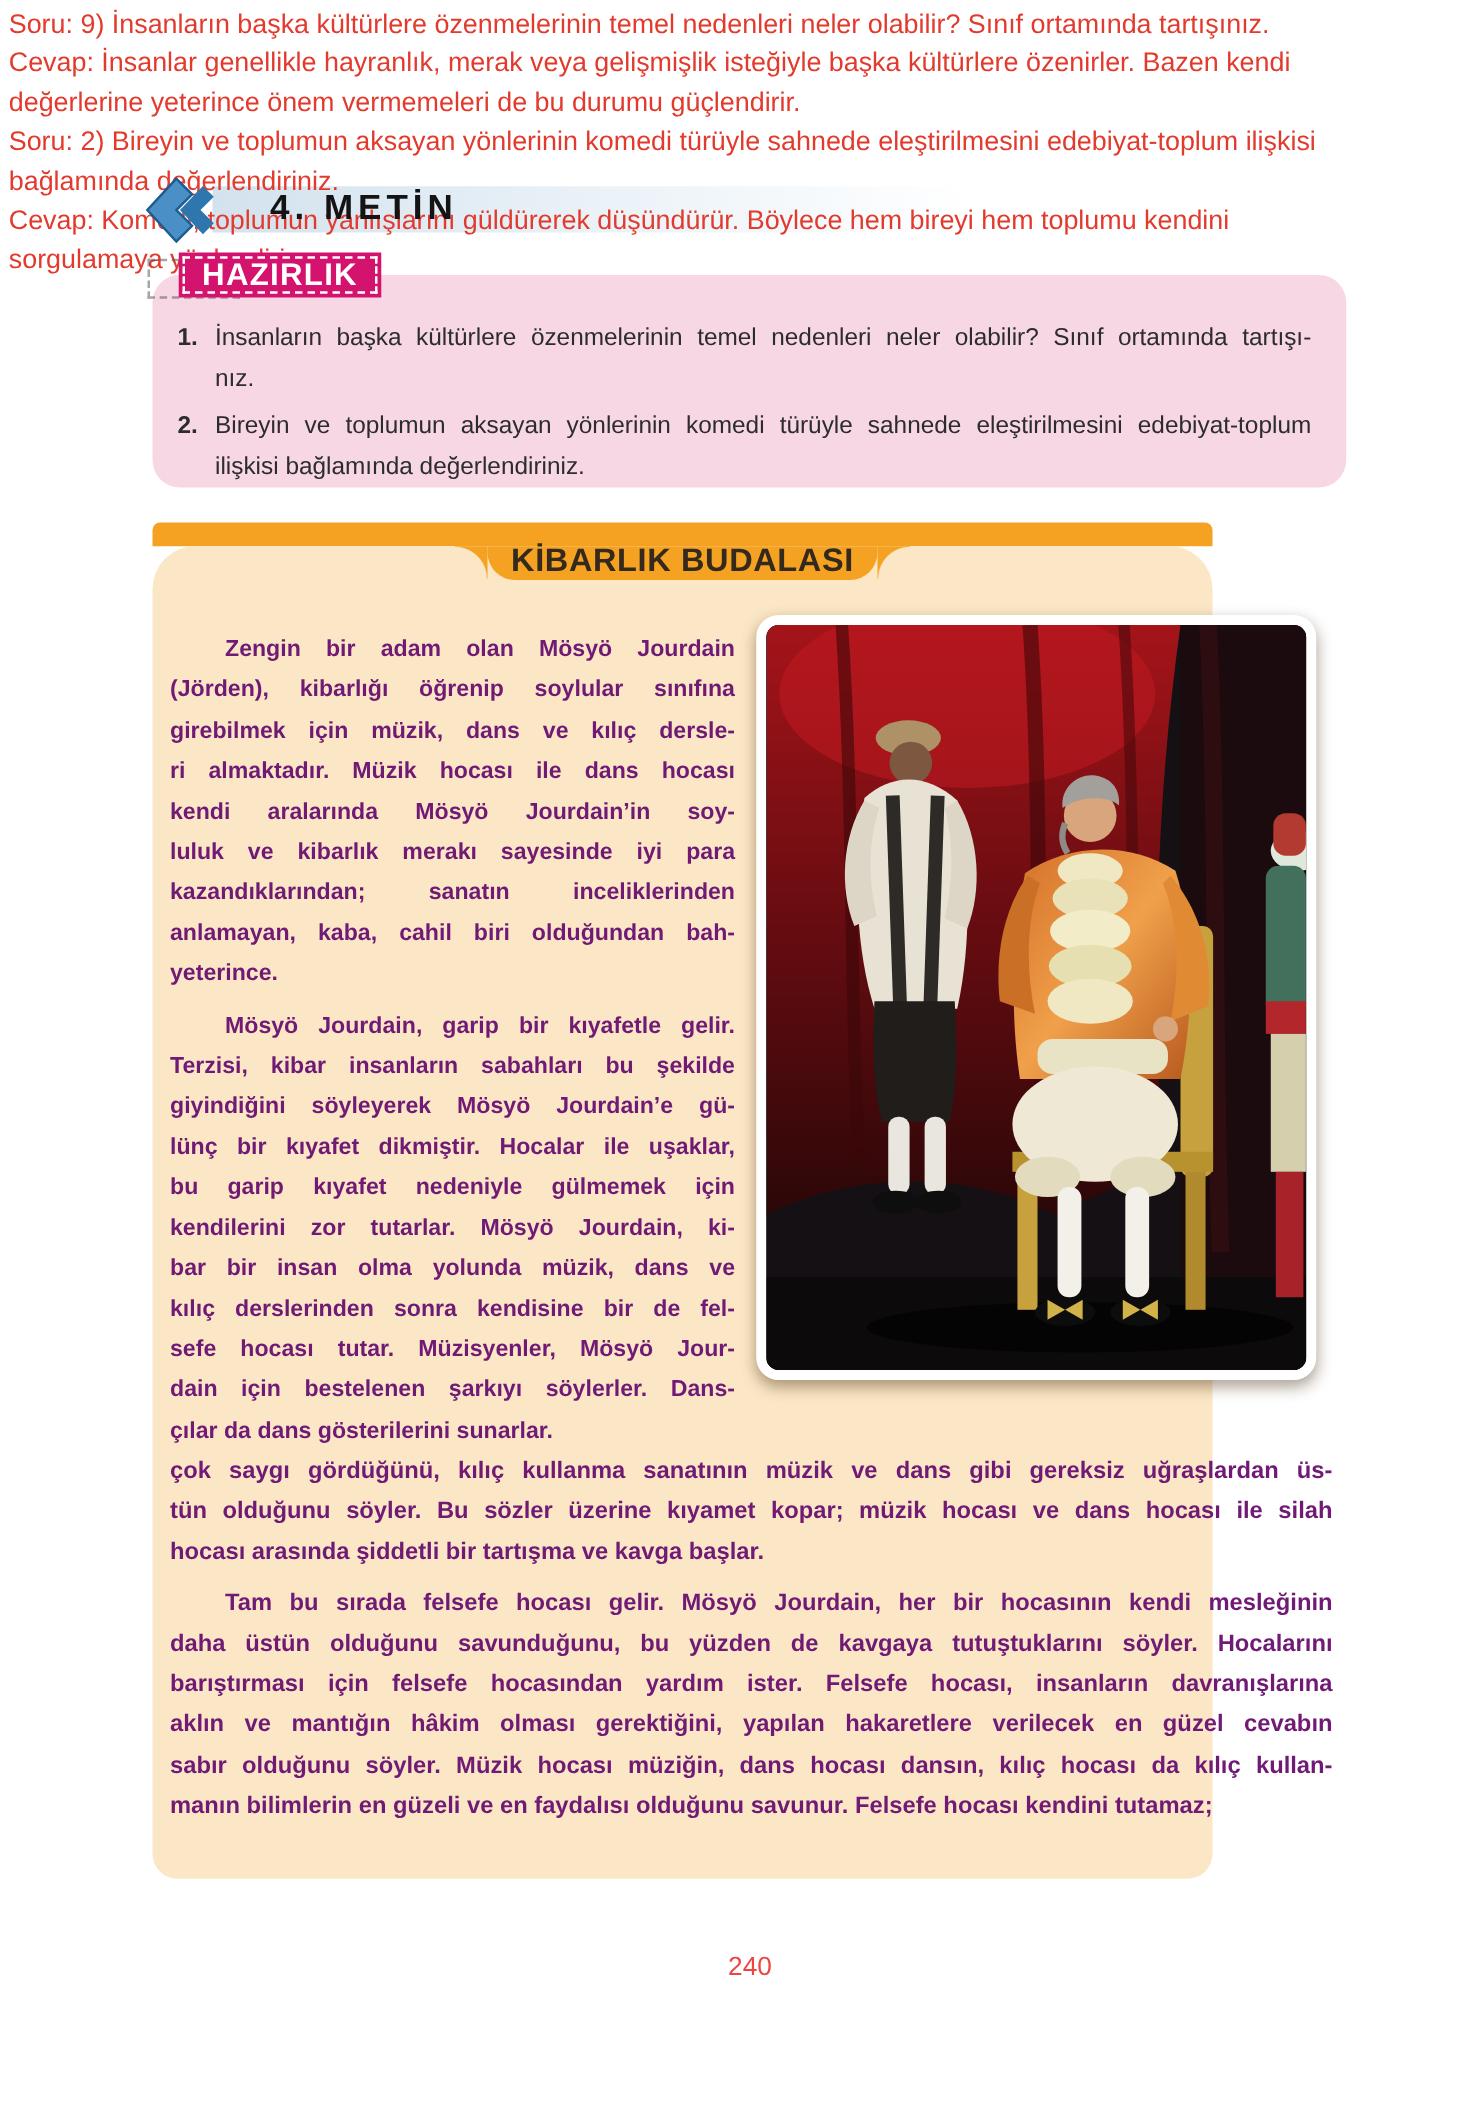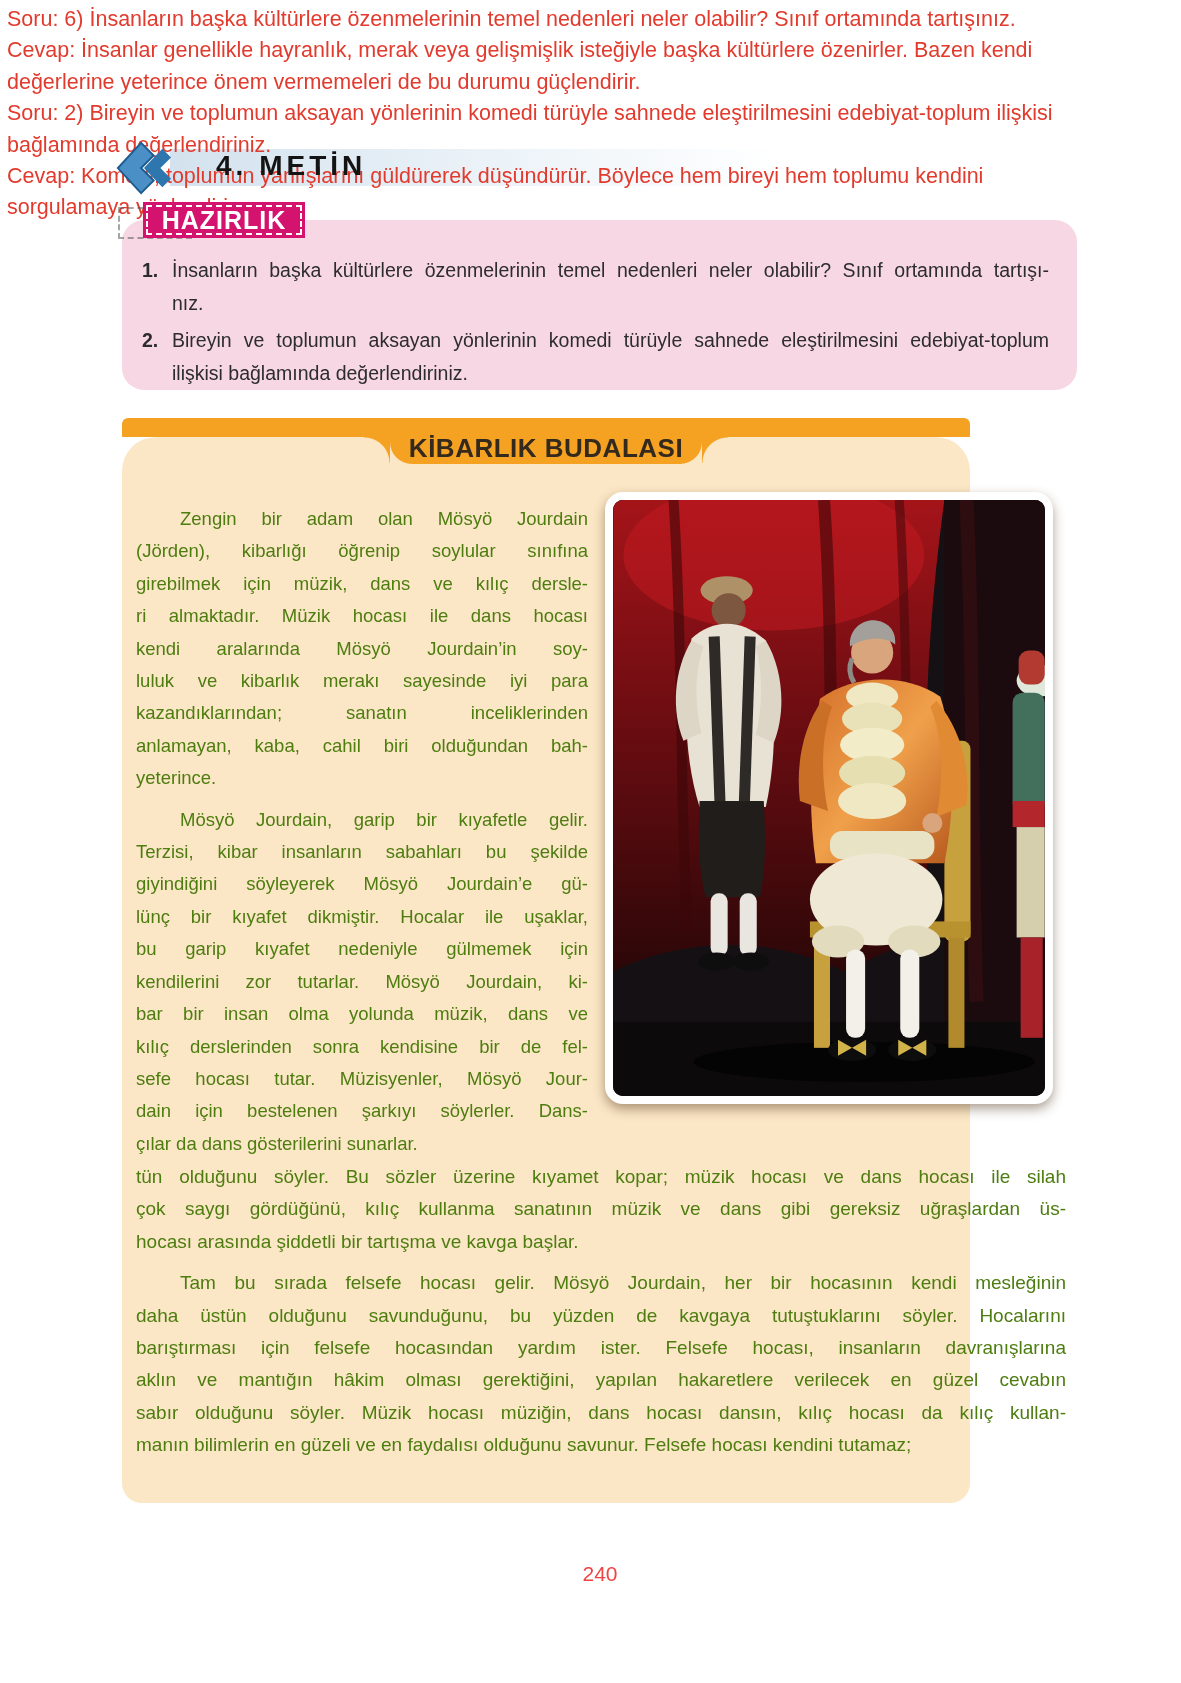--- a/index.html
+++ b/index.html
@@ -42,21 +42,21 @@
          border-radius:34px 34px 20px 20px;}
   .tab{position:absolute;left:50%;top:0;transform:translateX(-50%);width:312px;height:27px;
        background:#f5a222;border-radius:0 0 22px 22px;display:flex;align-items:center;justify-content:center;}
   .tab::before{content:"";position:absolute;right:100%;top:0;width:26px;height:26px;
        background:radial-gradient(circle at 0 100%,rgba(0,0,0,0) 25px,#f5a222 26px);}
   .tab::after{content:"";position:absolute;left:100%;top:0;width:26px;height:26px;
        background:radial-gradient(circle at 100% 100%,rgba(0,0,0,0) 25px,#f5a222 26px);}
   .metin-title{font-size:26px;font-weight:bold;color:#33291c;letter-spacing:.5px;transform:translateY(-2px);}
 
   .col-text{position:absolute;left:14px;top:66px;width:452px;}
-  .body-line{font-size:18.5px;font-weight:normal;color:#4d7c0f;line-height:32.4px;
+  .body-line{font-size:18.5px;font-weight:bold;color:#701a75;line-height:32.4px;
              text-align:justify;text-align-last:justify;}
   .body-line.short{text-align-last:left;}
   .body-line.indent{text-indent:44px;}
   .para{margin-bottom:9px;}
 
   .photo{position:absolute;left:483px;top:55px;width:432px;height:596px;margin:0;
          border:8px solid #ffffff;border-radius:18px;overflow:hidden;background:#141014;
          box-shadow:0 5px 12px rgba(70,45,20,.45);}
 
   .full-text{position:absolute;left:14px;top:724px;width:930px;}
@@ -66,21 +66,21 @@
            font-size:21px;color:#ef4444;z-index:1;}
 </style>
 </head>
 <body>
 
 <div class="page">
 
   <div class="metin-bar"></div>
 
   <div class="qa">
-    <div class="qa-line">Soru: 6) İnsanların başka kültürlere özenmelerinin temel nedenleri neler olabilir? Sınıf ortamında tartışınız.</div>
+    <div class="qa-line">Soru: 9) İnsanların başka kültürlere özenmelerinin temel nedenleri neler olabilir? Sınıf ortamında tartışınız.</div>
     <div class="qa-line">Cevap: İnsanlar genellikle hayranlık, merak veya gelişmişlik isteğiyle başka kültürlere özenirler. Bazen kendi</div>
     <div class="qa-line">değerlerine yeterince önem vermemeleri de bu durumu güçlendirir.</div>
     <div class="qa-line">Soru: 2) Bireyin ve toplumun aksayan yönlerinin komedi türüyle sahnede eleştirilmesini edebiyat-toplum ilişkisi</div>
     <div class="qa-line">bağlamında değerlendiriniz.</div>
     <div class="qa-line">Cevap: Komedi, toplumun yanlışlarını güldürerek düşündürür. Böylece hem bireyi hem toplumu kendini</div>
     <div class="qa-line">sorgulamaya yönlendirir.</div>
   </div>
 
   <span class="metin-icon">
     <svg viewBox="0 0 60 60" width="58" height="58">
@@ -237,22 +237,22 @@
             <rect x="398" y="192" width="32" height="120" rx="10" fill="#43705d"></rect>
             <rect x="398" y="300" width="32" height="26" fill="#b3262c"></rect>
             <rect x="402" y="326" width="28" height="110" fill="#d6cfae"></rect>
             <rect x="406" y="436" width="22" height="100" fill="#a8222a"></rect>
           </g>
         </svg>
       </figure>
 
       <div class="full-text">
         <div class="para">
+          <div class="body-line">çok saygı gördüğünü, kılıç kullanma sanatının müzik ve dans gibi gereksiz uğraşlardan üs-</div>
           <div class="body-line">tün olduğunu söyler. Bu sözler üzerine kıyamet kopar; müzik hocası ve dans hocası ile silah</div>
-          <div class="body-line">çok saygı gördüğünü, kılıç kullanma sanatının müzik ve dans gibi gereksiz uğraşlardan üs-</div>
           <div class="body-line short">hocası arasında şiddetli bir tartışma ve kavga başlar.</div>
         </div>
         <div class="para">
           <div class="body-line indent">Tam bu sırada felsefe hocası gelir. Mösyö Jourdain, her bir hocasının kendi mesleğinin</div>
           <div class="body-line">daha üstün olduğunu savunduğunu, bu yüzden de kavgaya tutuştuklarını söyler. Hocalarını</div>
           <div class="body-line">barıştırması için felsefe hocasından yardım ister. Felsefe hocası, insanların davranışlarına</div>
           <div class="body-line">aklın ve mantığın hâkim olması gerektiğini, yapılan hakaretlere verilecek en güzel cevabın</div>
           <div class="body-line">sabır olduğunu söyler. Müzik hocası müziğin, dans hocası dansın, kılıç hocası da kılıç kullan-</div>
           <div class="body-line short">manın bilimlerin en güzeli ve en faydalısı olduğunu savunur. Felsefe hocası kendini tutamaz;</div>
         </div>

